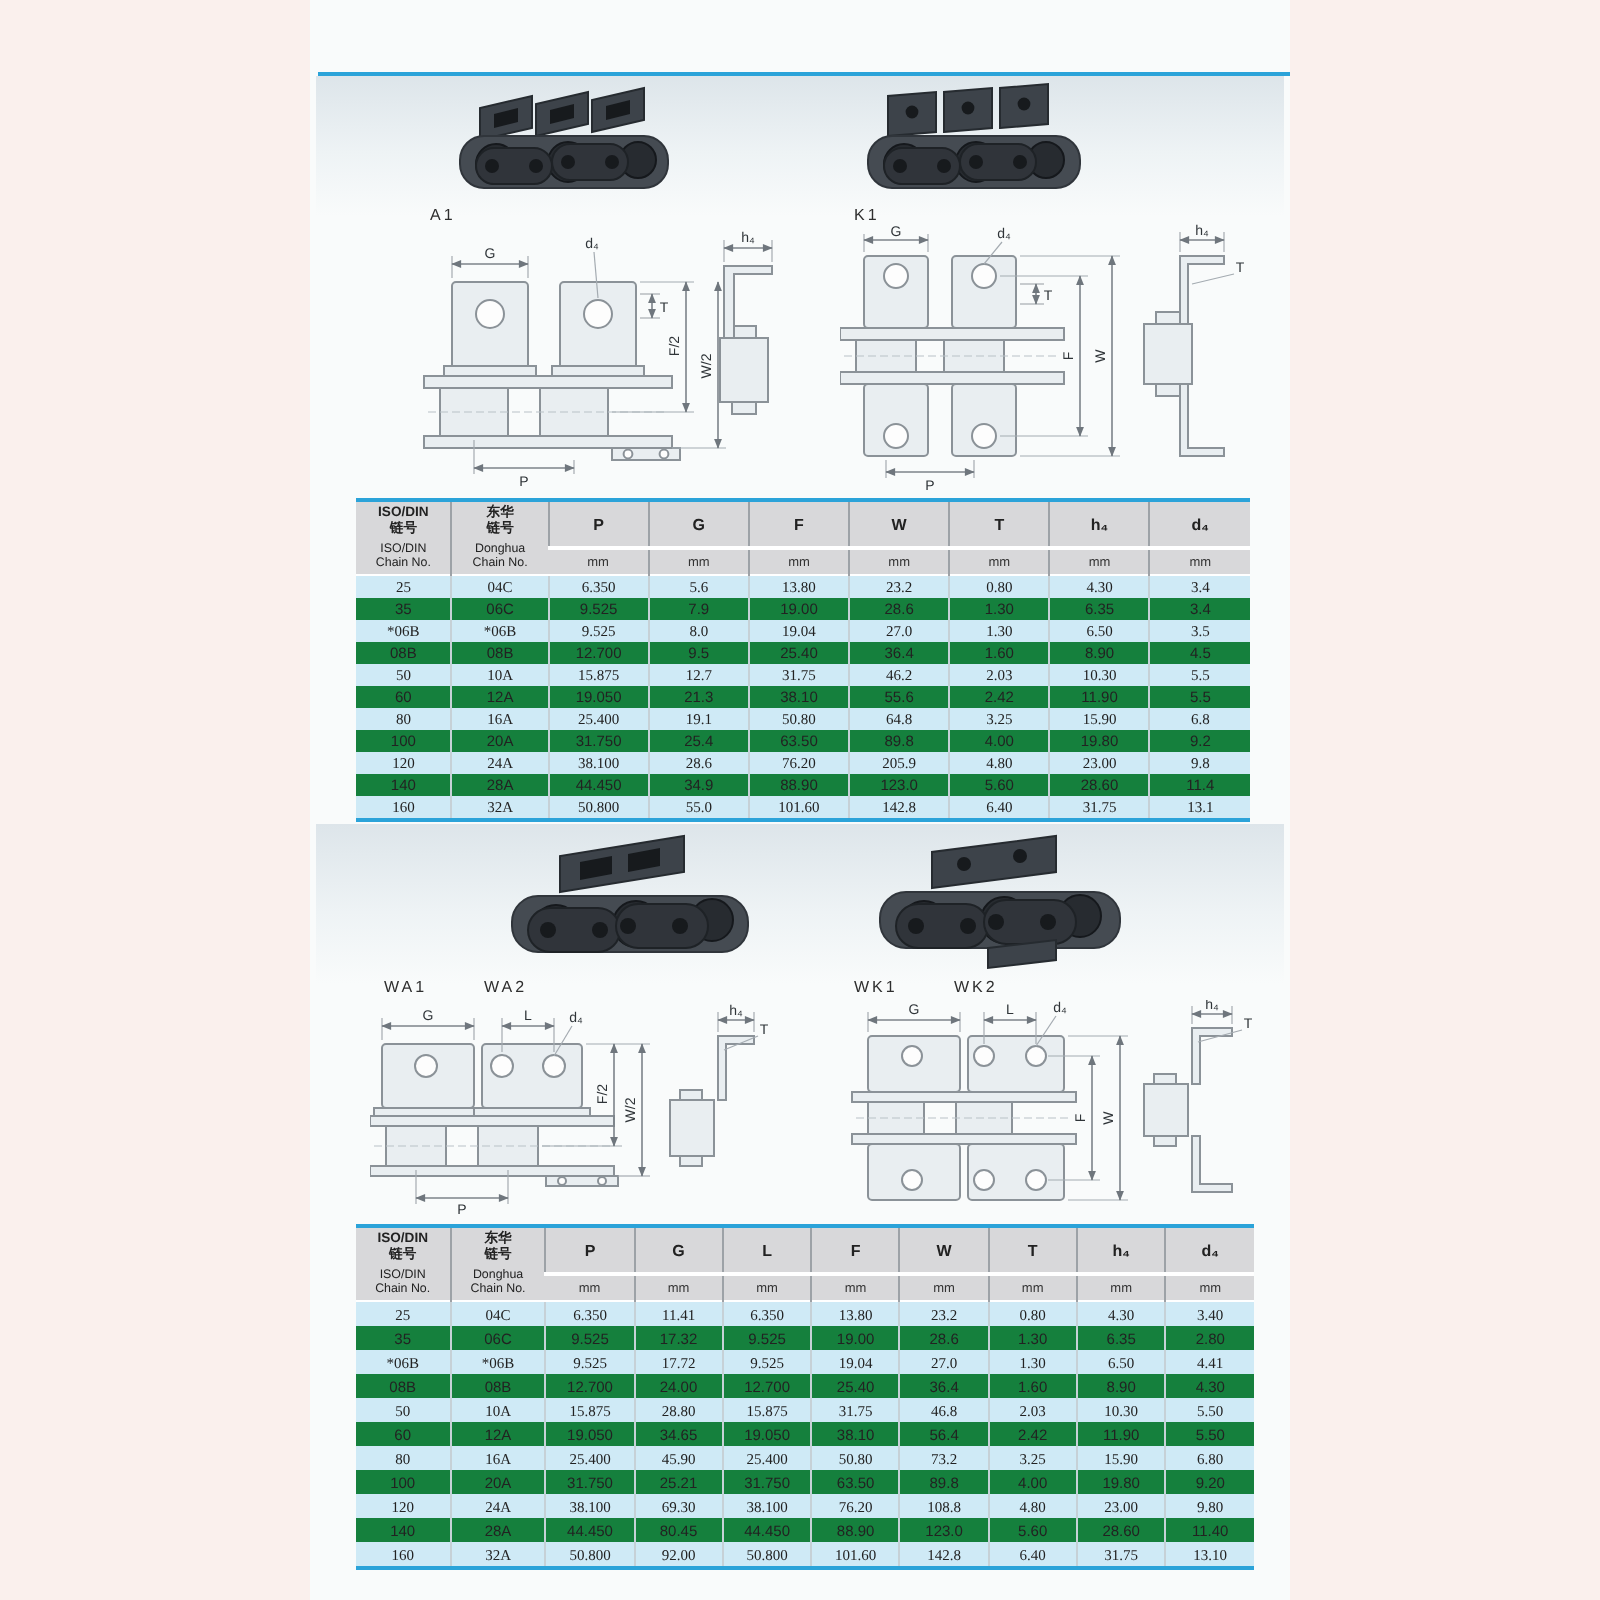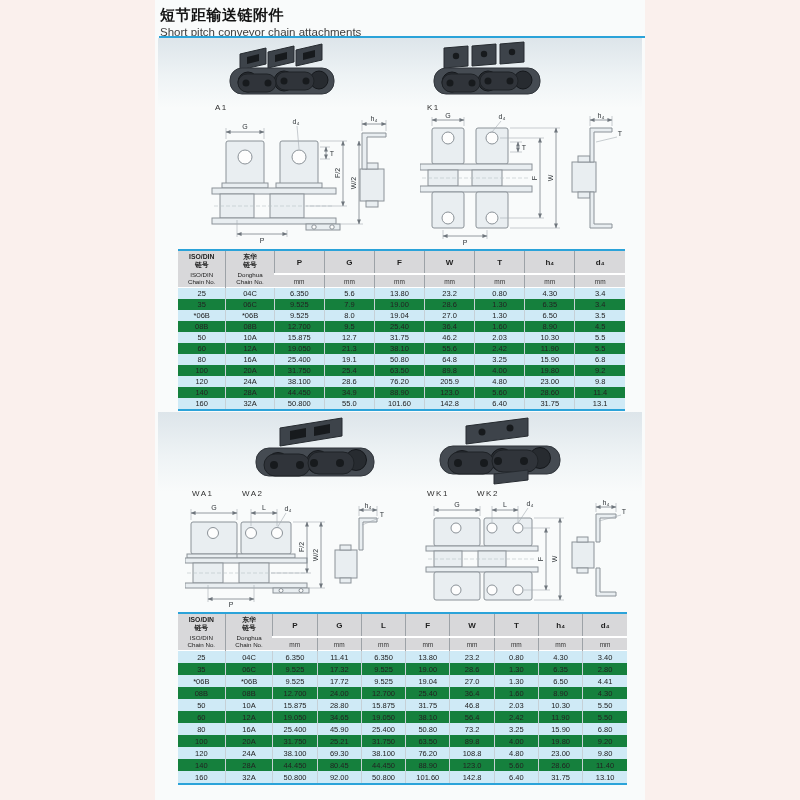--- a/index.html
+++ b/index.html
@@ -33,45 +33,41 @@
   table{width:100%;border-collapse:collapse;table-layout:fixed;font-size:7.5px;color:#222;}
   thead th{background:#d8d8da;font-weight:700;padding:0;border-left:1px solid #9da2a7;vertical-align:middle;}
   thead tr:first-child th{height:22px;font-size:8px;}
   th.bi{width:10.6%;height:auto;}
   .t2 th.bi{width:10.4%;}
   .mmrow th{height:12px;border-top:2px solid #fff;font-size:6.5px;font-weight:400;color:#333;}
   tbody td{border-left:1px solid #c6d1d7;height:11px;text-align:center;padding:0;}
   .t2 tbody td{height:12px;}
   th:first-child,td:first-child{border-left:none;}
   tbody tr{background:#15803d;}
-  tbody tr.alt{background:#cfeaf6;}
+  tbody tr.alt{background:#cfeaf6;font-family:Liberation Serif, serif;}
   tbody tr:first-child td{border-top:1px solid #fff;}
   .hdline{line-height:1.15;text-align:center;}
   .l0,.l1{font-weight:700;font-size:6.8px;}
   .l2,.l3{font-weight:400;font-size:6.2px;}
   .l2{margin-top:2px;}
 </style>
 </head>
 <body>
 
 <div id="canvas">
   <div class="content"></div>
 
   <svg width="0" height="0" style="position:absolute">
     <defs>
       <marker id="ah" viewBox="0 0 8 8" refX="7" refY="4" markerWidth="7" markerHeight="7" orient="auto-start-reverse">
         <path d="M0.5,1.2 L7.5,4 L0.5,6.8 Z" fill="#6f767d"></path>
       </marker>
     </defs>
   </svg>
 
-  <div class="title">
-    <div class="zh">短节距输送链附件</div>
-    <div class="en">Short pitch conveyor chain attachments</div>
-  </div>
   <div class="rule"></div>
 
   <div class="band band1"></div>
   <div class="band band2"></div>
 
   <svg class="ph phsvg" style="left:222px;top:40px" width="120" height="62" viewBox="0 0 120 62">
     <polygon class="tb" points="18,30 44,24 44,8 18,14"></polygon>
       <polygon class="sl" points="25,24 37,21 37,14 25,17"></polygon>
     <polygon class="tb" points="46,28 72,22 72,6 46,12"></polygon>
       <polygon class="sl" points="53,22 65,19 65,12 53,15"></polygon>

